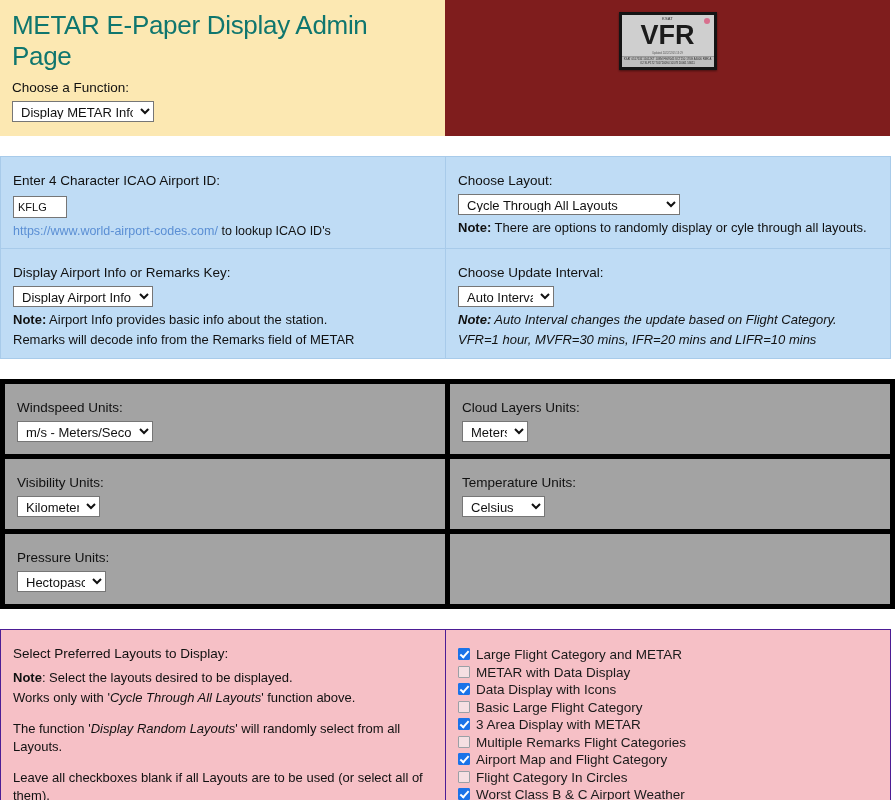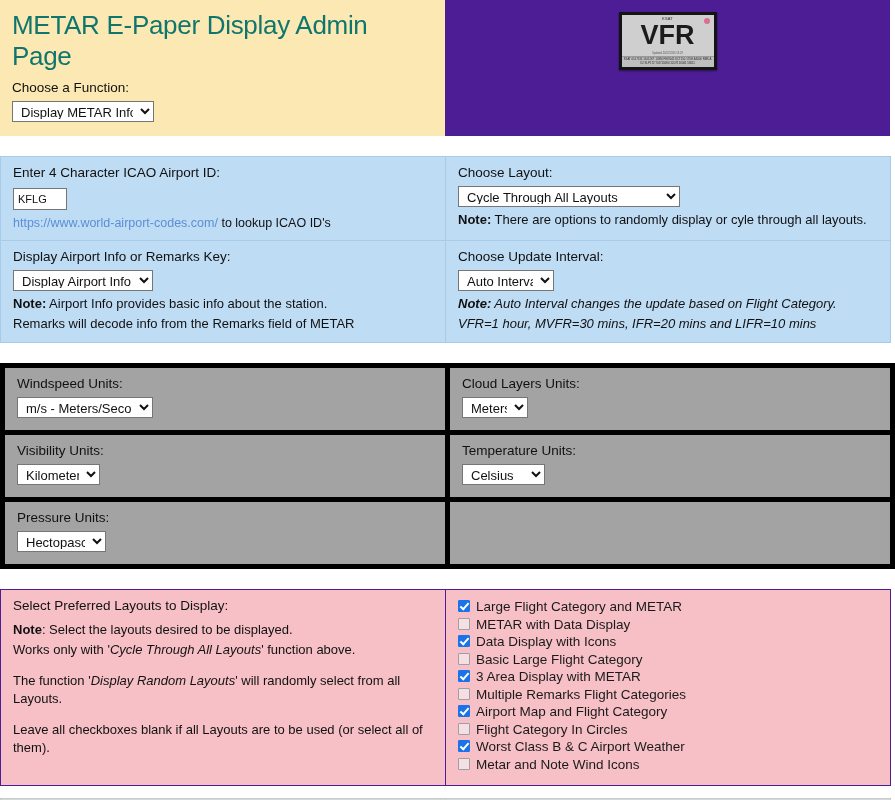--- a/index.html
+++ b/index.html
@@ -22,30 +22,30 @@
   }
 
   
   .section {
     width: 890px;
     border-collapse: collapse;
     table-layout: fixed;
   }
   .section td {
     vertical-align: top;
-    padding: 8px 12px 10px 12px;
+    padding: 16px 12px 10px 12px;
     box-sizing: border-box;
   }
   .col-l { width: 445px; }
   .col-r { width: 445px; }
 
   
   .sec-header td { background: #fce8b2; border: none; }
   .sec-header .col-l { padding: 10px 12px 12px 12px; }
-  .sec-header .col-r { background: #4c1d95; text-align: center; padding: 6px 0 0 0; }
+  .sec-header .col-r { background: #7f1d1d; text-align: center; padding: 6px 0 0 0; }
   .divline-y { border-left: 1px solid #f4dda0; }
   .page-title {
     font-size: 26px;
     font-weight: normal;
     margin: 0 0 8px 0;
     letter-spacing: -0.3px;
     color: #0f766e;
   }
   .lbl {
     font-weight: normal;

